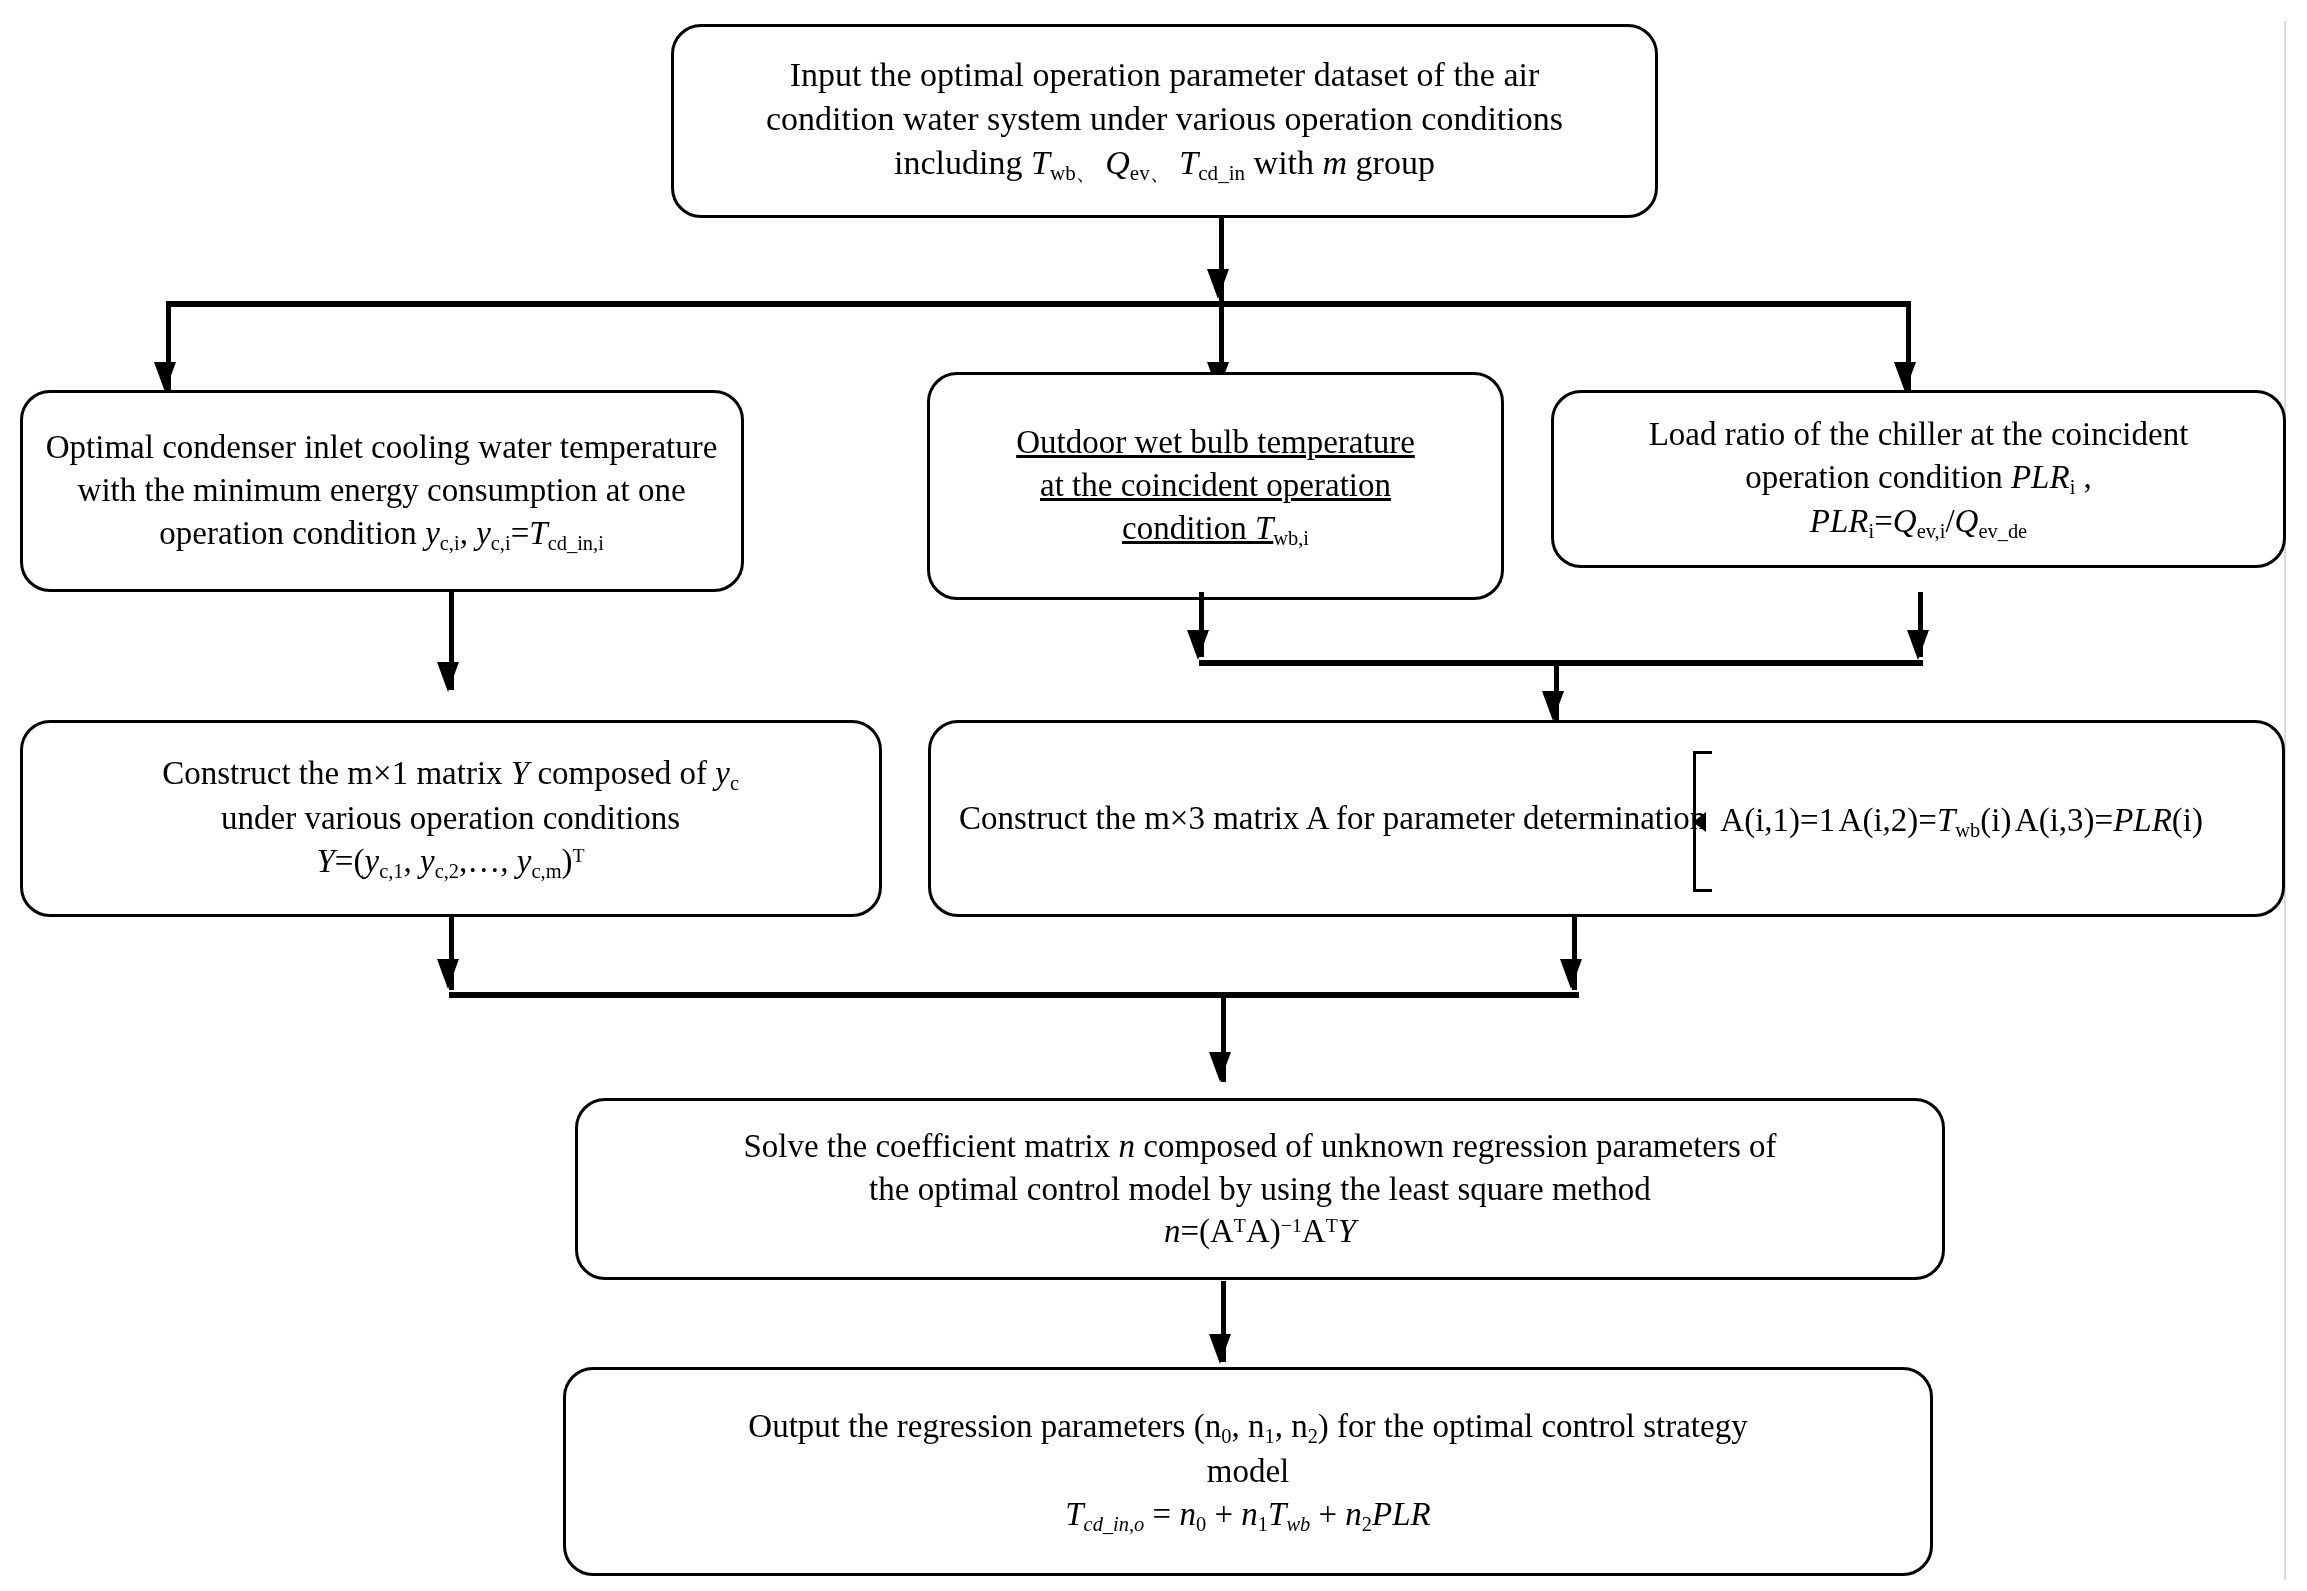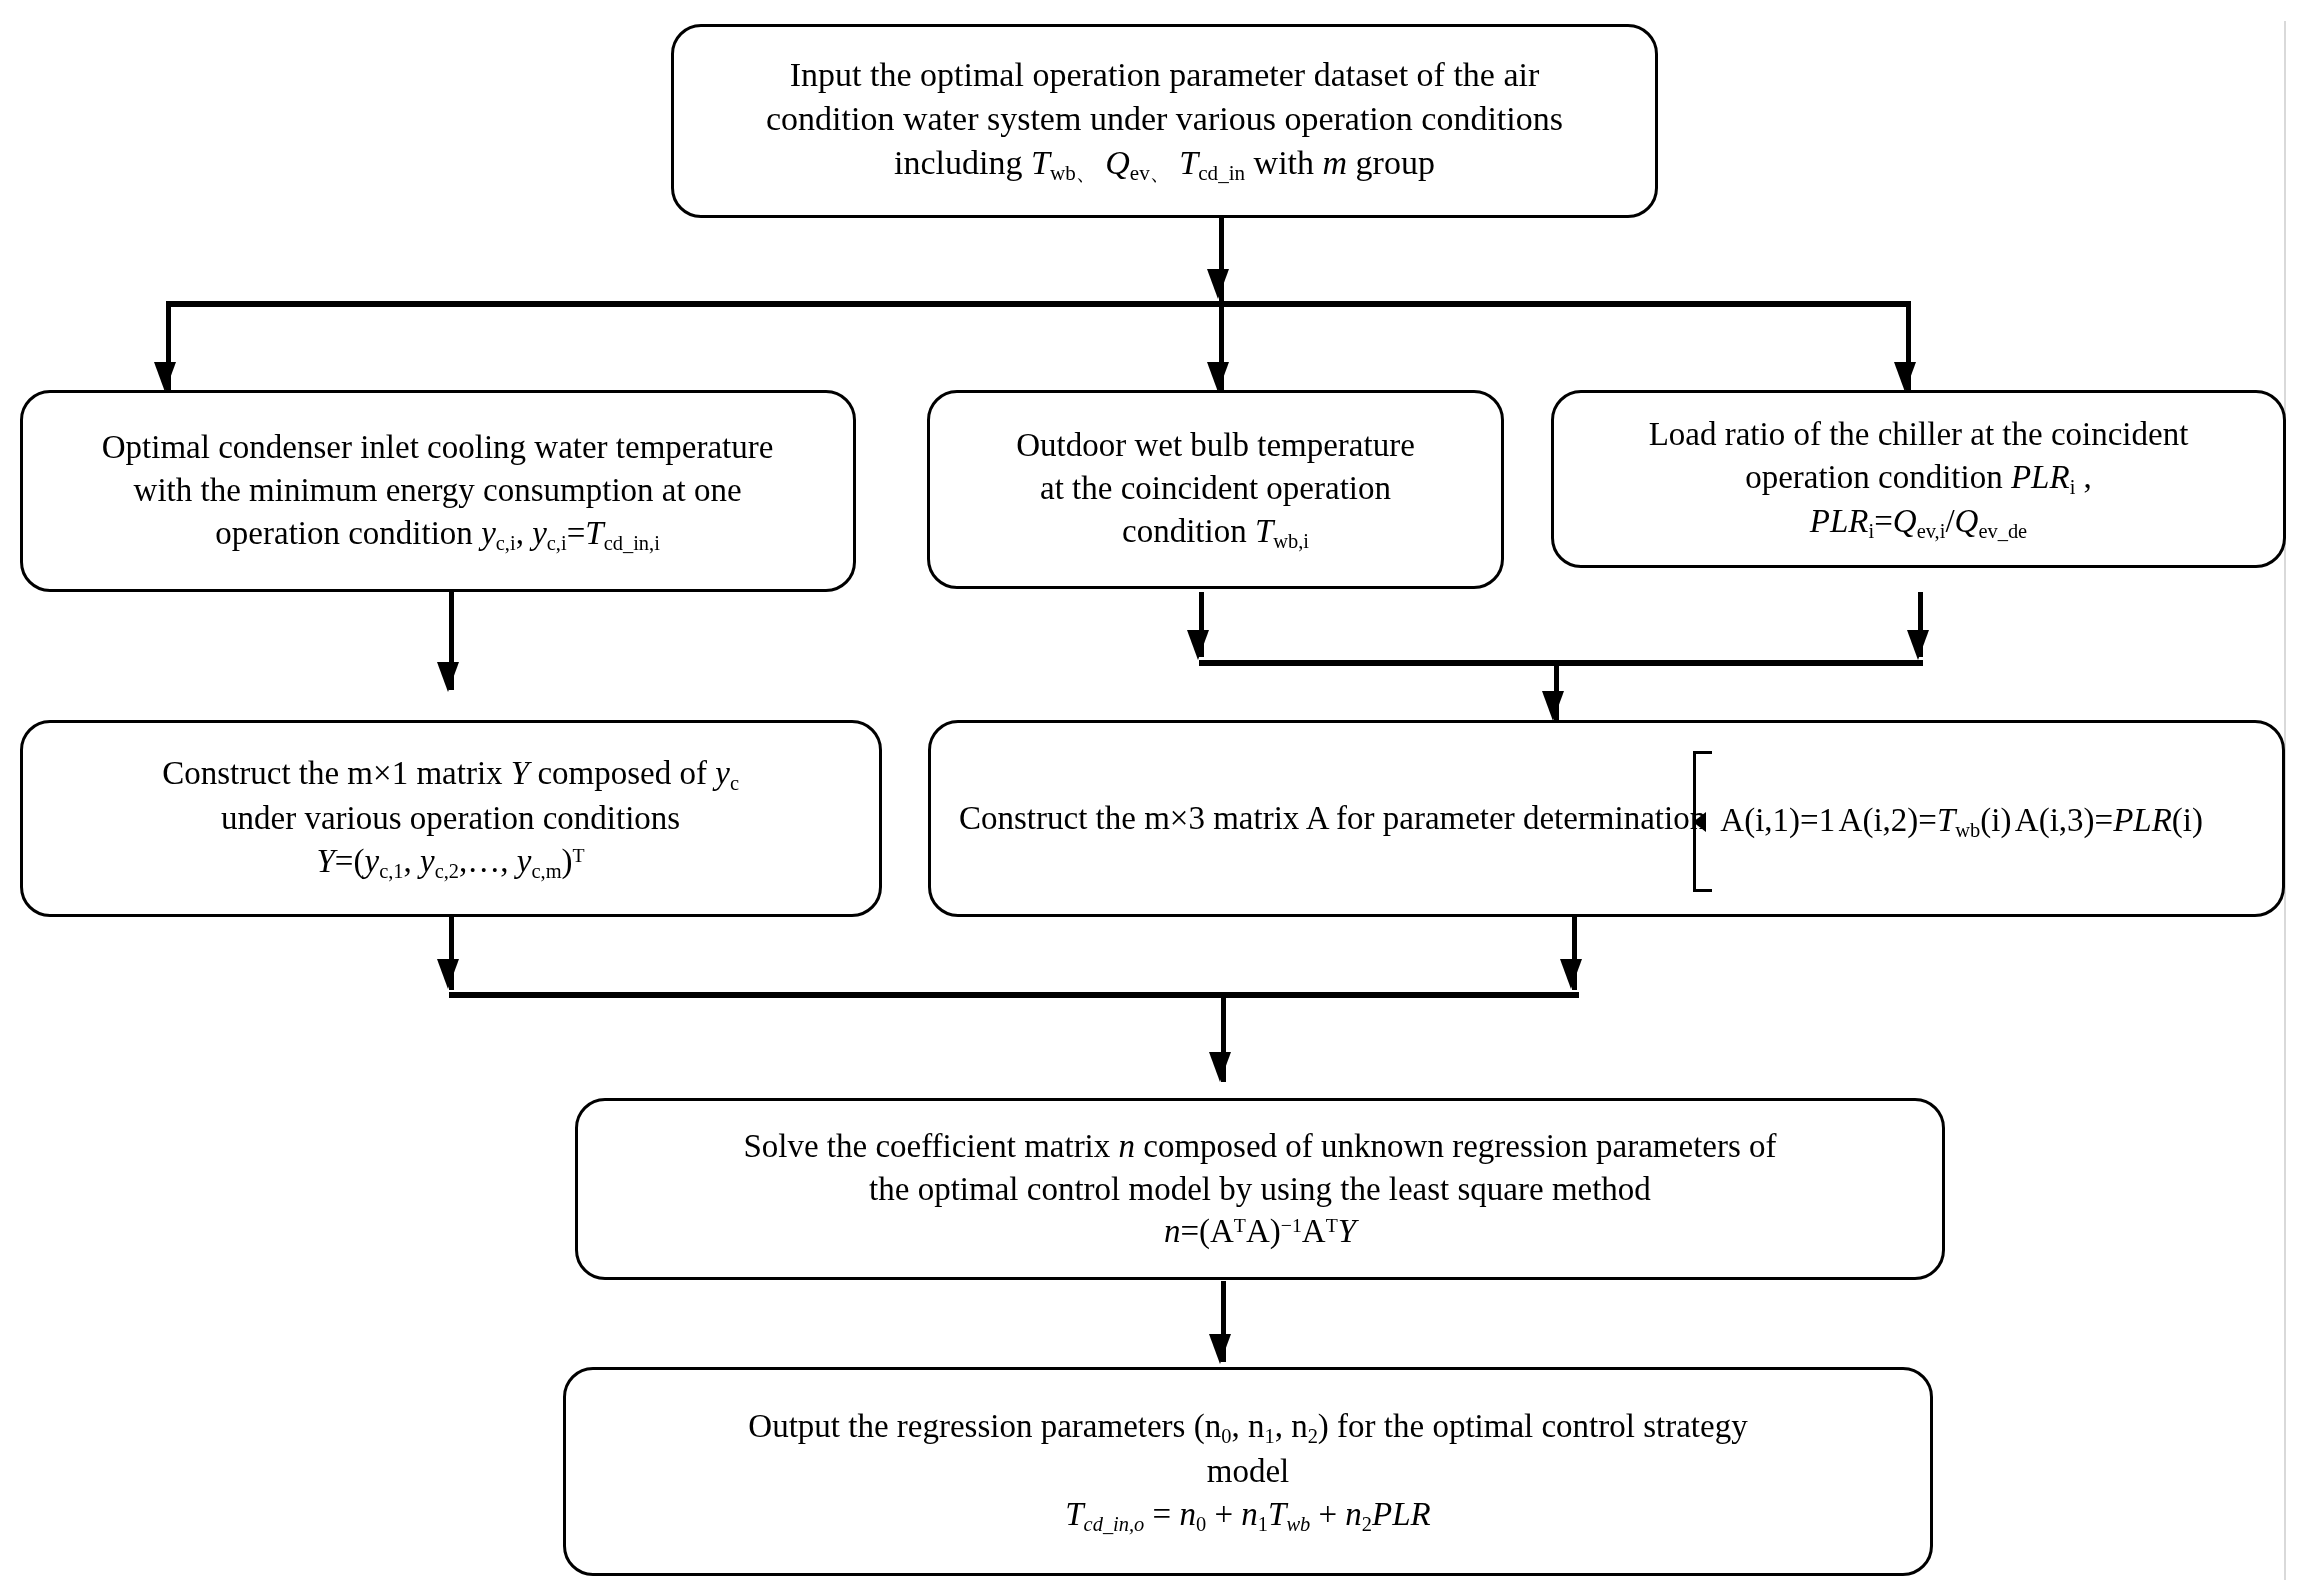--- a/index.html
+++ b/index.html
@@ -144,31 +144,31 @@
 
   <div class="vline" style="left:166px; top:301px; height:90px;"></div>
   <div class="arrowhead" style="left:154px; top:362px;"></div>
 
   <div class="vline" style="left:1219px; top:301px; height:90px;"></div>
   <div class="arrowhead" style="left:1207px; top:362px;"></div>
 
   <div class="vline" style="left:1906px; top:301px; height:90px;"></div>
   <div class="arrowhead" style="left:1894px; top:362px;"></div>
 
-  <div class="box fs-md" style="left:19.6px; top:390px; width:836px; height:202px;">
+  <div class="box fs-md" style="left:19.6px; top:390px; width:724px; height:202px;">
     <div class="inner">
       <span class="line wrapok">Optimal condenser inlet cooling water temperature</span>
       <span class="line wrapok">with the minimum energy consumption at one</span>
       <span class="line">
         <span>operation condition </span><i class="it">y</i><span class="sub">c,i</span><span>, </span><i class="it">y</i><span class="sub">c,i</span><span>=</span><i class="it">T</i><span class="sub">cd_in,i</span>
       </span>
     </div>
   </div>
 
-  <div class="box fs-md" style="left:927px; top:390px; width:577px; height:199px;">
+  <div class="box fs-md" style="left:927px; top:372px; width:577px; height:228px;text-decoration:underline;">
     <div class="inner">
       <span class="line wrapok">Outdoor wet bulb temperature</span>
       <span class="line wrapok">at the coincident operation</span>
       <span class="line">
         <span>condition </span><i class="it">T</i><span class="sub">wb,i</span>
       </span>
     </div>
   </div>
 
   <div class="box fs-md" style="left:1551px; top:390px; width:735px; height:178px;">

